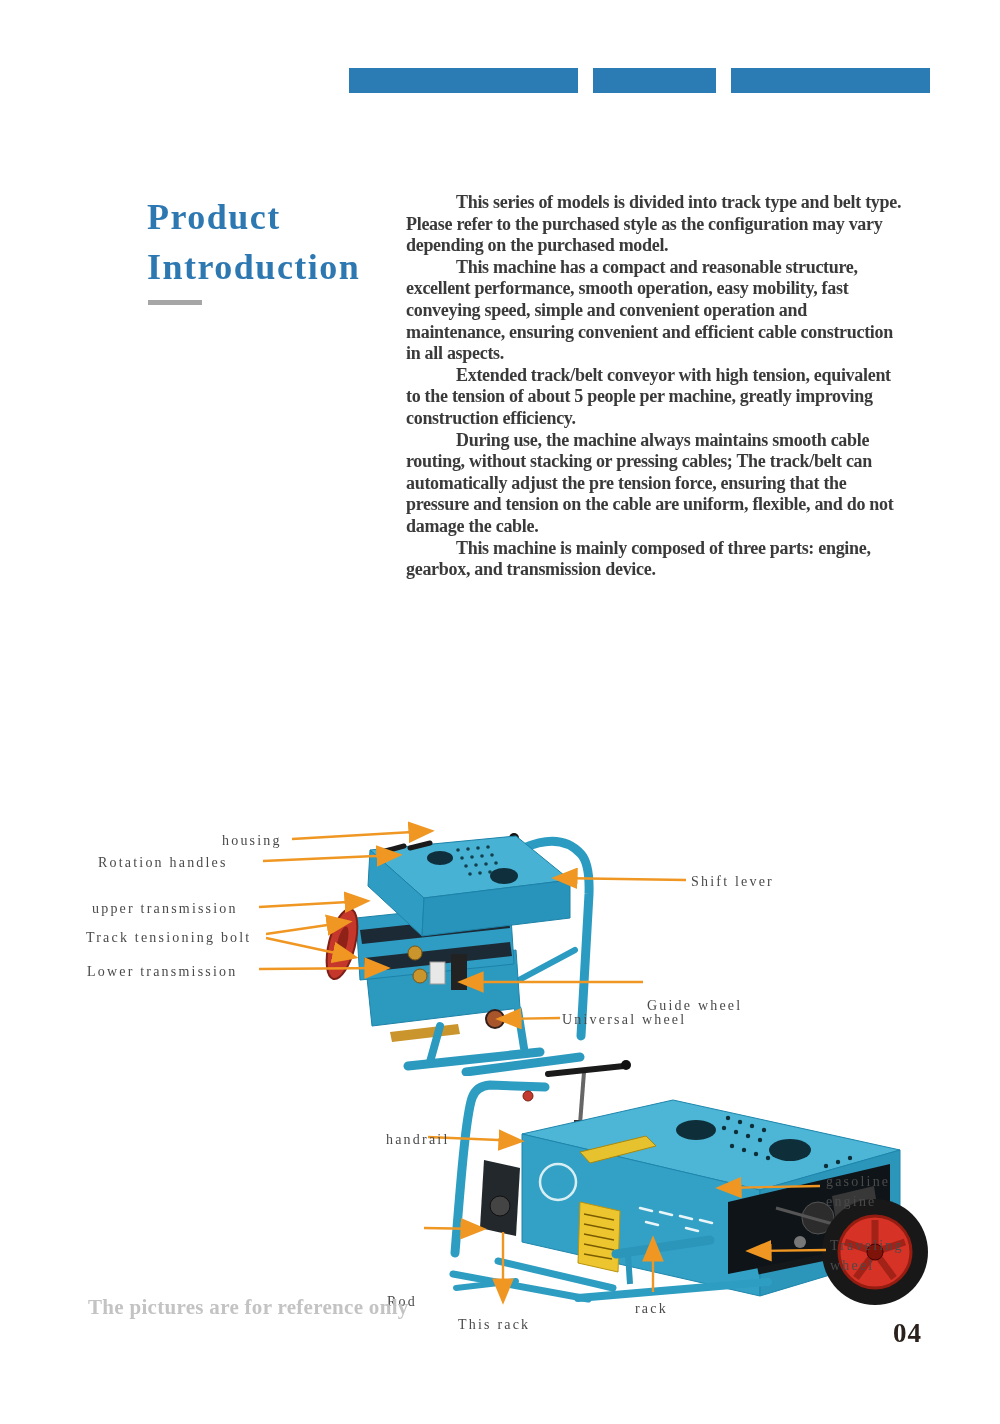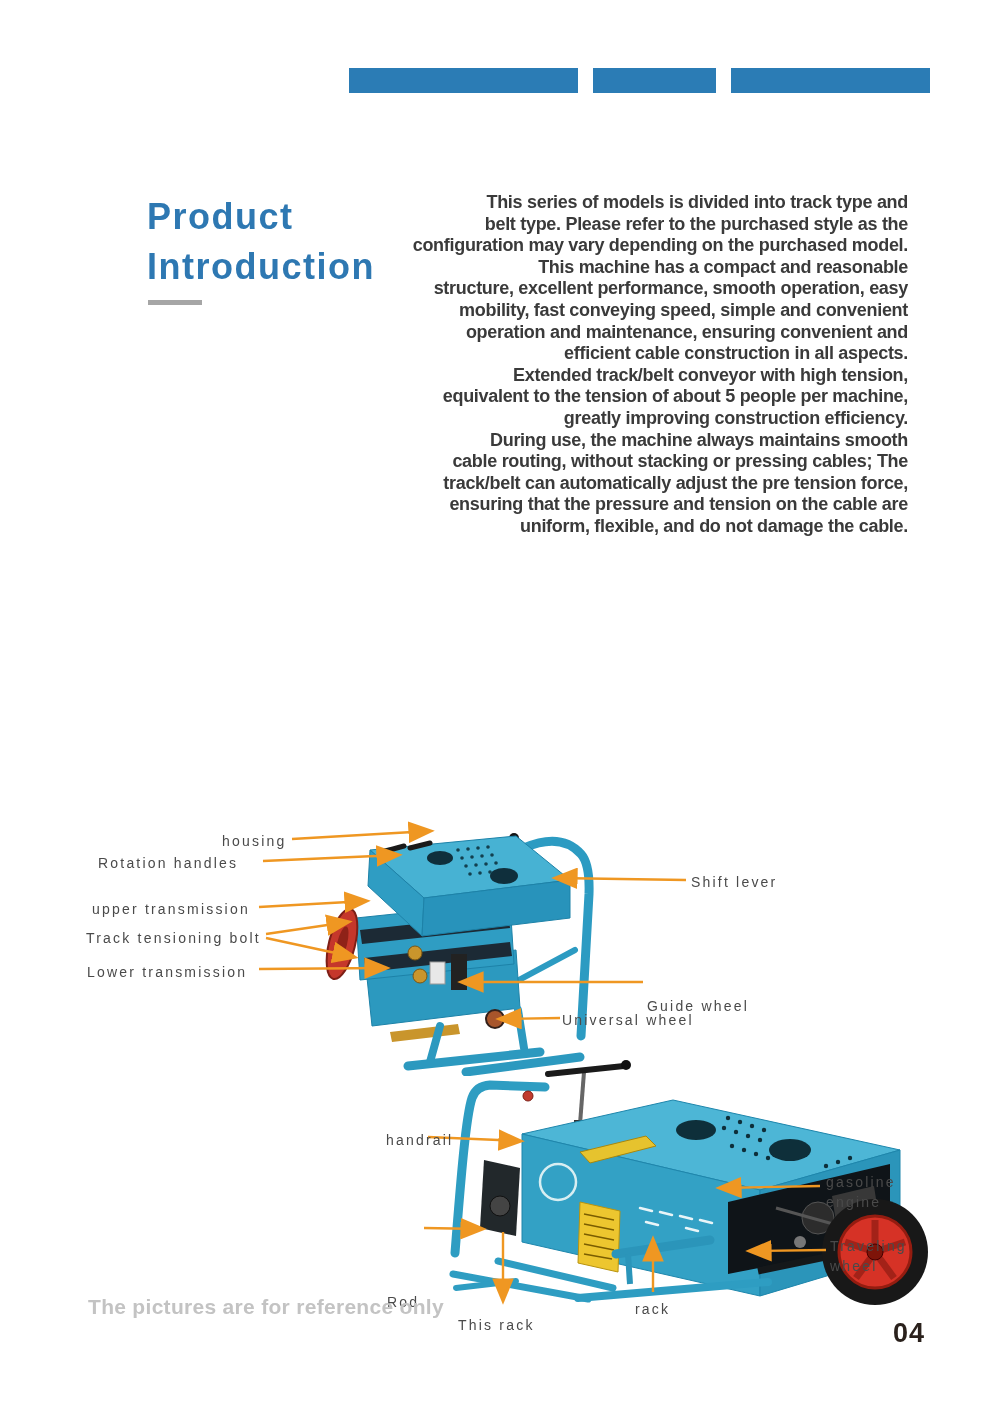--- a/index.html
+++ b/index.html
@@ -1,27 +1,27 @@
 <!DOCTYPE html>
 <html><head>
 <meta charset="utf-8">
 <style>
   html,body{margin:0;padding:0;background:#888;}
   .page{position:relative;width:1000px;height:1424px;background:#ffffff;overflow:hidden;
-        font-family:Liberation Sans, sans-serif;}
+        font-family:Liberation Serif, serif;}
   .bar{position:absolute;height:25px;background:#2b7cb5;}
   .bar1{left:349px;top:68px;width:229px;}
   .bar2{left:593px;top:68px;width:123px;}
   .bar3{left:731px;top:68px;width:199px;}
   .title{position:absolute;left:147px;top:192px;color:#2e78b2;font-size:36px;font-weight:700;
          line-height:50px;letter-spacing:1.5px;}
   .title-dash{position:absolute;left:148px;top:300px;width:54px;height:5px;background:#a6a6a6;}
   .intro{position:absolute;left:406px;top:192px;width:502px;color:#3a3a3a;font-size:18px;
          font-weight:700;line-height:21.6px;letter-spacing:-0.3px;}
-  .intro p{margin:0;text-indent:50px;text-align:right;}
+  .intro p{margin:0;text-indent:50px;}
   .callout{position:absolute;color:#4a4a4a;font-size:14px;letter-spacing:2.2px;white-space:nowrap;
            line-height:20px;}
   .machine{position:absolute;}
   .arrows{position:absolute;left:0;top:0;pointer-events:none;}
   .footer-note{position:absolute;left:88px;top:1295px;color:#c3c3c3;font-size:21px;font-weight:700;
                letter-spacing:0.3px;}
   .page-number{position:absolute;left:893px;top:1318px;color:#2a211c;font-size:27px;font-weight:700;
                letter-spacing:1px;}
 </style>
 </head>
@@ -37,20 +37,21 @@
     <div>Product</div>
     <div>Introduction</div>
   </div>
   <div class="title-dash"></div>
 
   <div class="intro">
     <p>This series of models is divided into track type and belt type. Please refer to the purchased style as the configuration may vary depending on the purchased model.</p>
     <p>This machine has a compact and reasonable structure, excellent performance, smooth operation, easy mobility, fast conveying speed, simple and convenient operation and maintenance, ensuring convenient and efficient cable construction in all aspects.</p>
     <p>Extended track/belt conveyor with high tension, equivalent to the tension of about 5 people per machine, greatly improving construction efficiency.</p>
     <p>During use, the machine always maintains smooth cable routing, without stacking or pressing cables; The track/belt can automatically adjust the pre tension force, ensuring that the pressure and tension on the cable are uniform, flexible, and do not damage the cable.</p>
+    <p>This machine is mainly composed of three parts: engine, gearbox, and transmission device.</p>
   </div>
 
   <svg class="machine" style="left:318px;top:816px;" width="305" height="260" viewBox="0 0 305 260">
 
     <path d="M 206,32 Q 243,16 263,38 Q 272,48 271,78 L 263,220" fill="none" stroke="#2c9bc2" stroke-width="9" stroke-linecap="round"></path>
     <path d="M 257,134 L 186,172" stroke="#2c9bc2" stroke-width="6" stroke-linecap="round"></path>
 
     <line x1="191" y1="84" x2="196" y2="36" stroke="#333" stroke-width="4"></line>
     <rect x="191" y="17" width="10" height="20" rx="5" fill="#151515"></rect>
 

